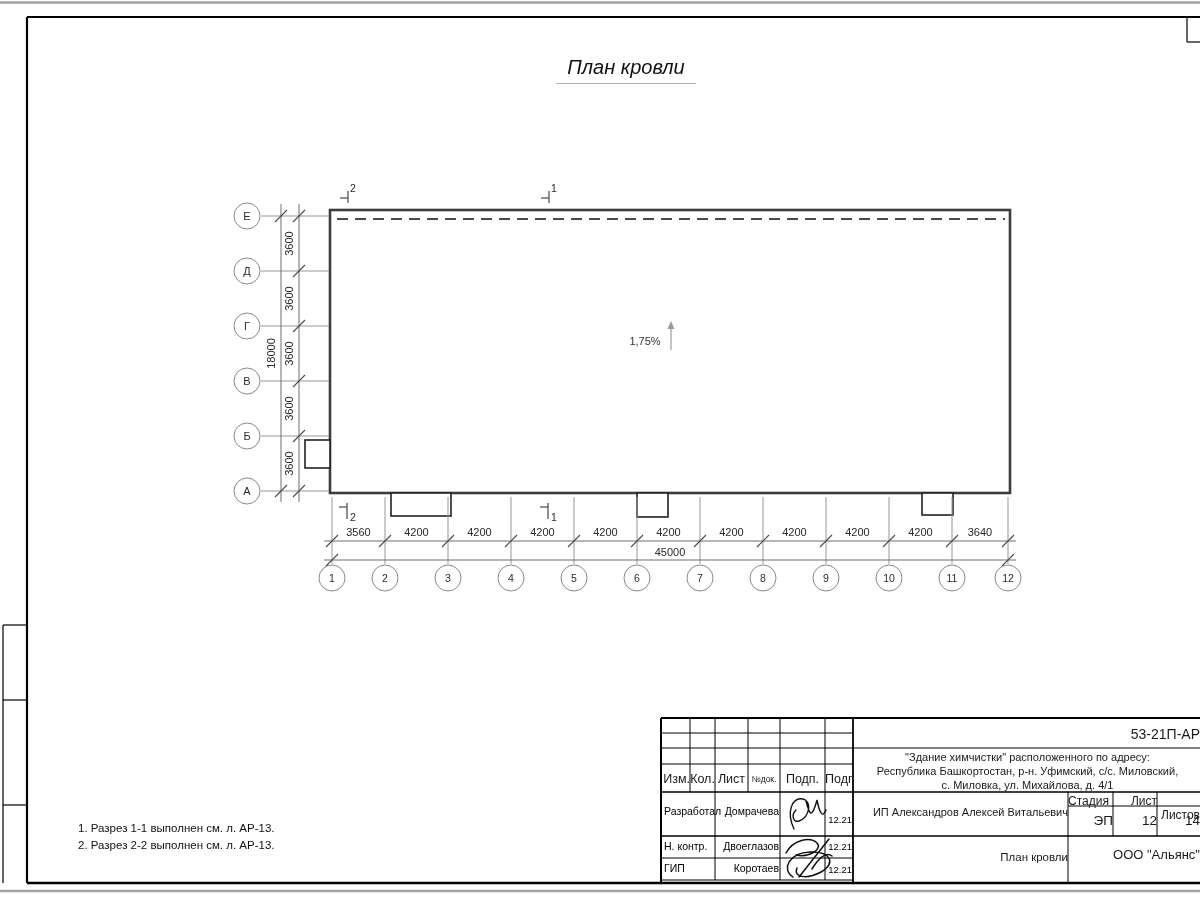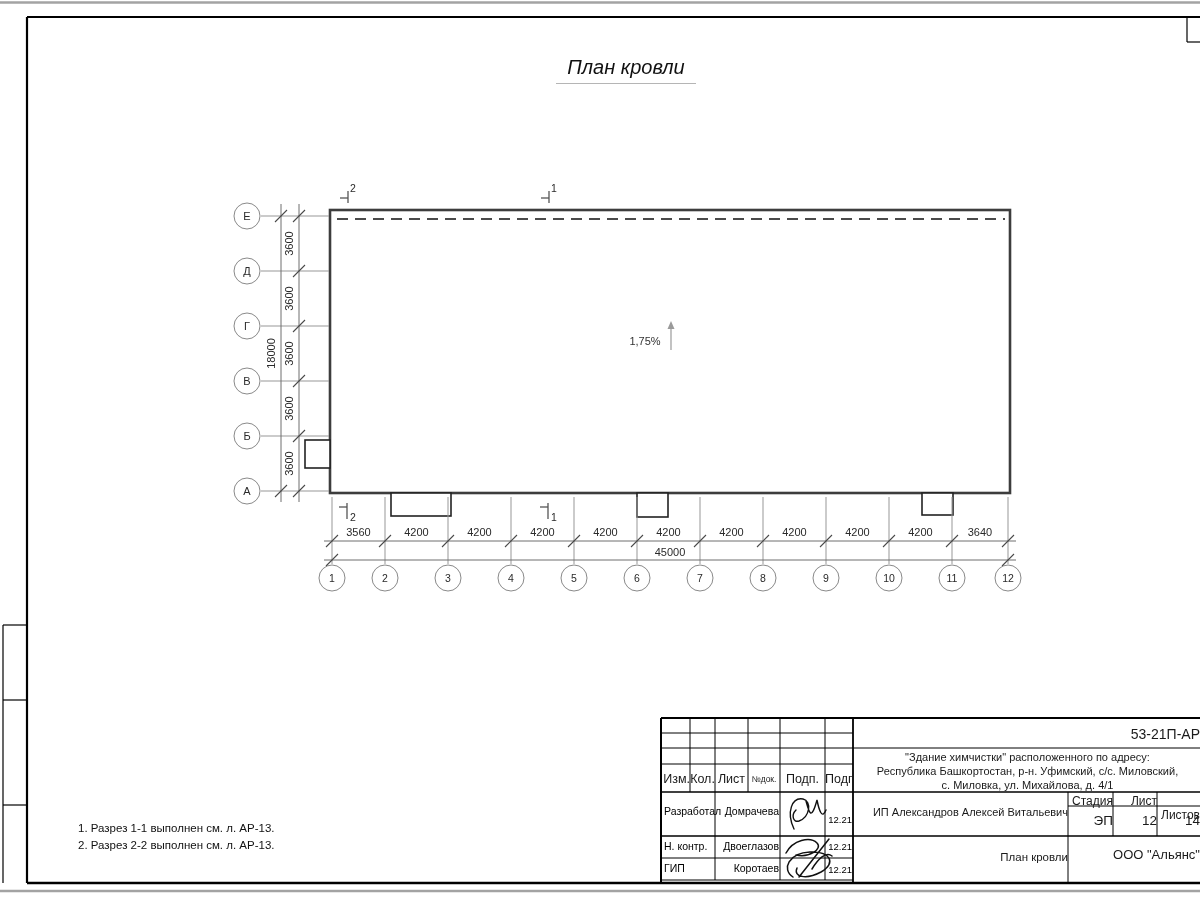--- a/index.html
+++ b/index.html
@@ -204,21 +204,21 @@
   <div class="txt center" style="left:853px;top:722px;width:347px;font-size:14px;line-height:24px;">53-21П-АР</div>
 
   <div class="abs addr" style="left:855px;top:750px;width:345px;">
     <div>"Здание химчистки" расположенного по адресу:</div>
     <div>Республика Башкортостан, р-н. Уфимский, с/с. Миловский,</div>
     <div>с. Миловка, ул. Михайлова, д. 4/1</div>
   </div>
 
   <div class="txt center" style="left:855px;top:806px;width:213px;font-size:11px;">ИП Александров Алексей Витальевич</div>
 
-  <div class="txt center" style="left:1068px;top:794px;width:45px;font-size:12px;">Стадия</div>
+  <div class="txt center" style="left:1068px;top:794px;width:28px;font-size:12px;">Стадия</div>
   <div class="txt center" style="left:1113px;top:794px;width:44px;font-size:12px;">Лист</div>
   <div class="txt center" style="left:1158px;top:794px;width:42px;font-size:12px;overflow:hidden;margin-top:14px;">Листов</div>
 
   <div class="txt center" style="left:1068px;top:813px;width:45px;font-size:13.5px;">ЭП</div>
   <div class="txt center" style="left:1113px;top:813px;width:44px;font-size:13.5px;">12</div>
   <div class="txt center" style="left:1158px;top:813px;width:42px;font-size:13.5px;">14</div>
 
   <div class="txt center" style="left:855px;top:851px;width:213px;font-size:11.5px;">План кровли</div>
   <div class="txt center" style="left:1068px;top:847px;width:132px;font-size:13px;">ООО "Альянс"</div>
 

